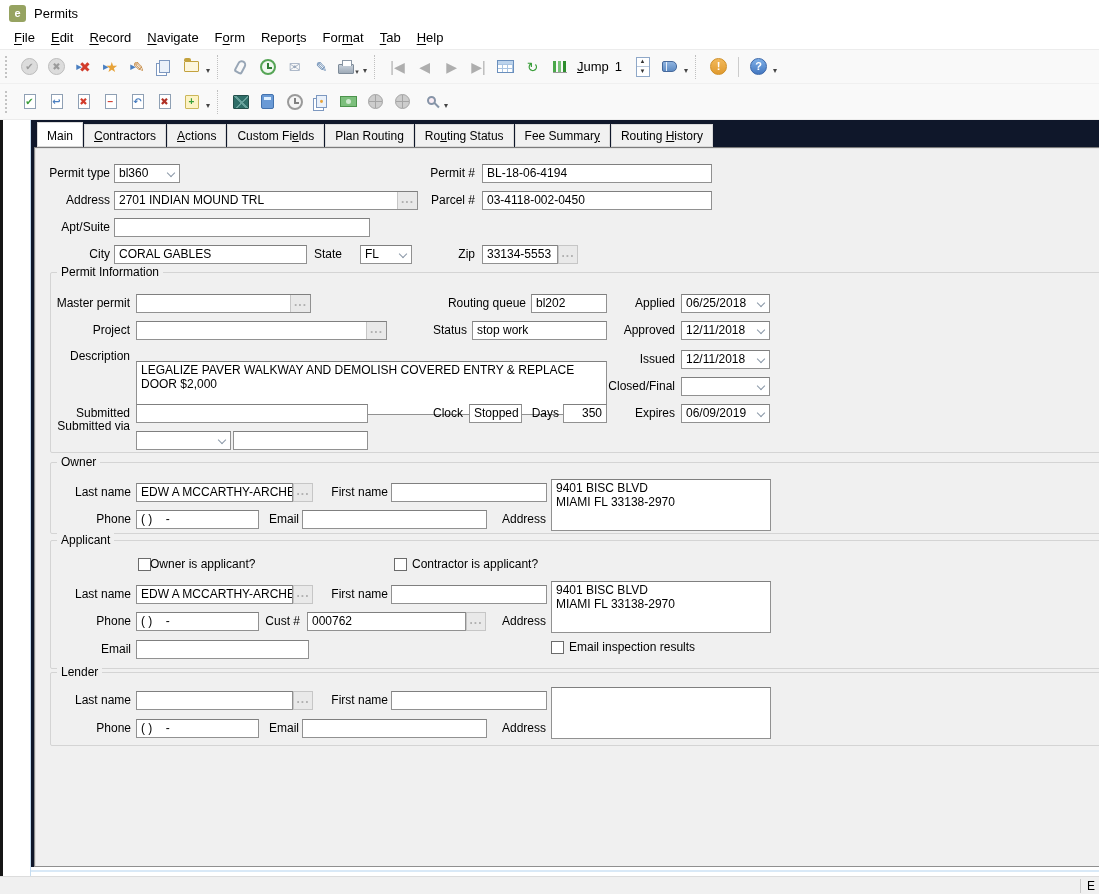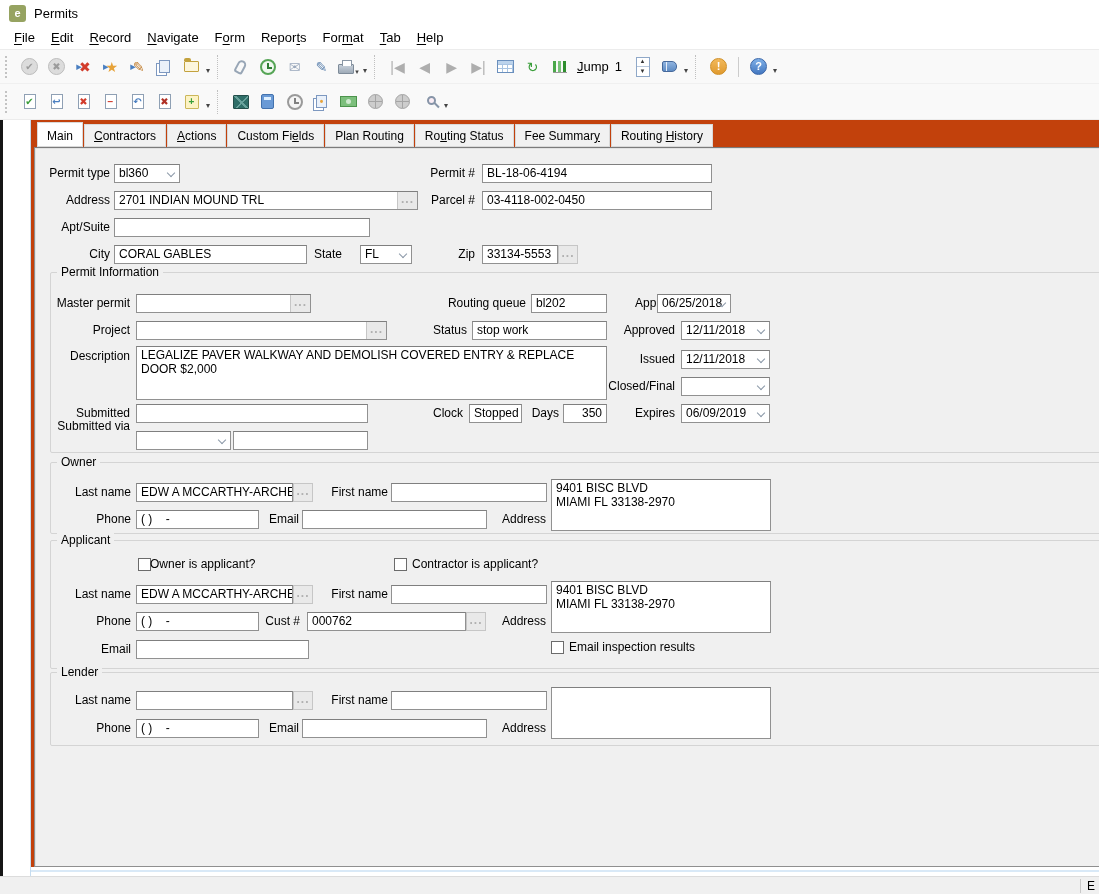--- a/index.html
+++ b/index.html
@@ -83,21 +83,21 @@
   .b-globe { width:15px; height:15px; border-radius:50%; background:#cdcdcd; border:1px solid #a5a5a5; }
   .b-globe::before { content:""; position:absolute; top:6px; left:0; right:0; height:1px; background:#a5a5a5; }
   .b-globe::after { content:""; position:absolute; top:0; bottom:0; left:6px; width:1px; background:#a5a5a5; }
   .b-search { width:9px; height:9px; border:2px solid #8795a8; border-radius:50%; background:#fbeef5; margin:-3px -3px 0 0; }
   .b-search::after { content:""; position:absolute; width:7px; height:2px; background:#8795a8;
     transform:rotate(45deg); right:-6px; bottom:-3px; }
 
   
   #client { position:absolute; left:0; top:120px; width:1099px; height:756px; background:#fff; }
   #black-edge { position:absolute; left:0; top:0; width:3px; height:756px; background:#161616; }
-  #tabcontrol { position:absolute; left:30px; top:0; width:1069px; height:756px; background:#c2410c;
+  #tabcontrol { position:absolute; left:30px; top:0; width:1069px; height:756px; background:#0f172a;
     border-left:1px solid #c5dcf0; }
   #tabstrip { position:absolute; left:6px; top:2px; height:25px; display:flex; align-items:flex-end; gap:1px; }
   .tab { height:23px; padding:4px 9px 0 9px; background:#f1f1f1; border:1px solid #d9d9d9; font-size:12px; white-space:nowrap; }
   .tab.active { height:25px; background:#fff; padding-top:6px; }
   #bottom-strip { position:absolute; left:0; right:0; bottom:0; height:9px;
     background:linear-gradient(#fff 0 3px, #d9e9f7 3px 5px, #fff 5px 9px); }
 
   
   #panel { position:absolute; left:3px; top:27px; width:1096px; height:720px; background:#f0f0f0;
     border:1px solid #8f8f8f; border-top-color:#7b7b7b; box-shadow:inset 1px 1px 0 rgba(0,0,0,0.06);
@@ -344,31 +344,31 @@
       <div class="dots" style="left:523px;top:97px">...</div>
 
       <div class="grp" style="left:15px;top:124px;width:2000px;height:181px">
         <div class="grp-title">Permit Information</div>
 
         <div class="lbl" style="left:2px;top:21px;width:77px">Master permit</div>
         <div class="fld" style="left:85px;top:21px;width:175px"><span></span><span class="dots in">...</span></div>
         <div class="lbl" style="left:375px;top:21px;width:100px">Routing queue</div>
         <div class="fld" style="left:480px;top:21px;width:76px">bl202</div>
         <div class="lbl" style="left:524px;top:21px;width:100px">Applied</div>
-        <div class="fld" style="left:606px;top:21px;width:74px"><span>06/25/2018</span><span class="chev"></span></div>
+        <div class="fld" style="left:630px;top:21px;width:89px"><span>06/25/2018</span><span class="chev"></span></div>
 
         <div class="lbl" style="left:2px;top:48px;width:77px">Project</div>
         <div class="fld" style="left:85px;top:48px;width:251px"><span></span><span class="dots in">...</span></div>
         <div class="lbl" style="left:316px;top:48px;width:100px">Status</div>
         <div class="fld" style="left:421px;top:48px;width:135px">stop work</div>
         <div class="lbl" style="left:524px;top:48px;width:100px">Approved</div>
         <div class="fld" style="left:630px;top:48px;width:89px"><span>12/11/2018</span><span class="chev"></span></div>
 
         <div class="lbl" style="left:2px;top:74px;width:77px">Description</div>
-        <div class="multi" style="left:85px;top:73px;width:471px;height:54px;white-space:normal">LEGALIZE PAVER WALKWAY AND DEMOLISH COVERED ENTRY &amp; REPLACE DOOR $2,000</div>
+        <div class="multi" style="left:85px;top:88px;width:471px;height:54px;white-space:normal">LEGALIZE PAVER WALKWAY AND DEMOLISH COVERED ENTRY &amp; REPLACE DOOR $2,000</div>
         <div class="lbl" style="left:524px;top:77px;width:100px">Issued</div>
         <div class="fld" style="left:630px;top:77px;width:89px"><span>12/11/2018</span><span class="chev"></span></div>
         <div class="lbl" style="left:524px;top:104px;width:100px">Closed/Final</div>
         <div class="fld" style="left:630px;top:104px;width:89px"><span></span><span class="chev"></span></div>
 
         <div class="lbl" style="left:2px;top:131px;width:77px">Submitted</div>
         <div class="fld" style="left:85px;top:131px;width:232px"></div>
         <div class="lbl" style="left:312px;top:131px;width:100px">Clock</div>
         <div class="fld" style="left:418px;top:131px;width:53px">Stopped</div>
         <div class="lbl" style="left:438px;top:131px;width:70px">Days</div>

